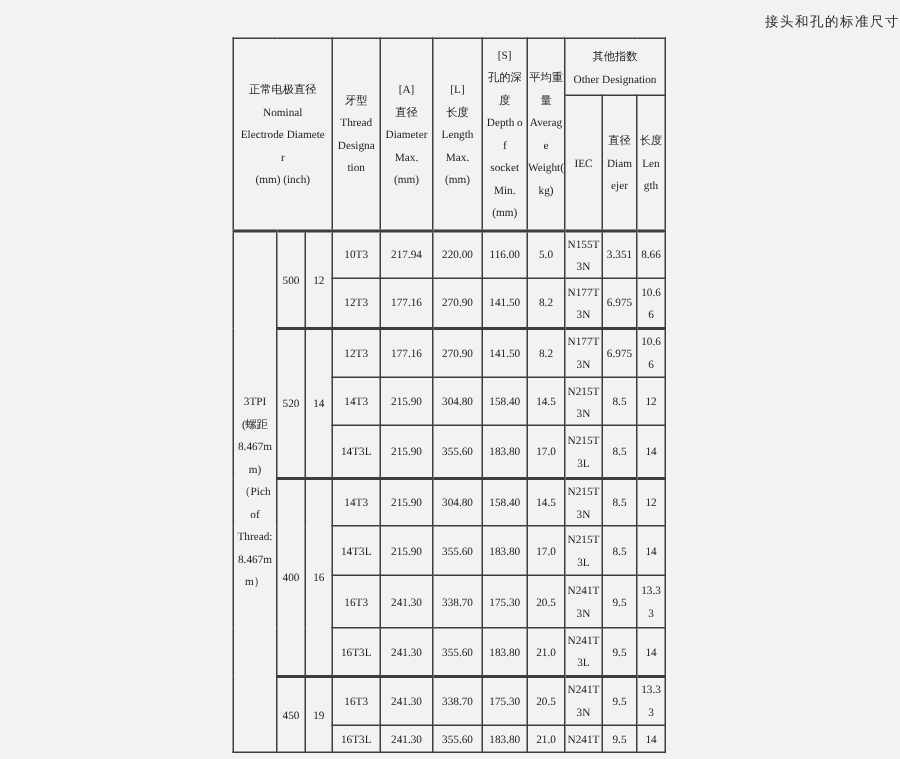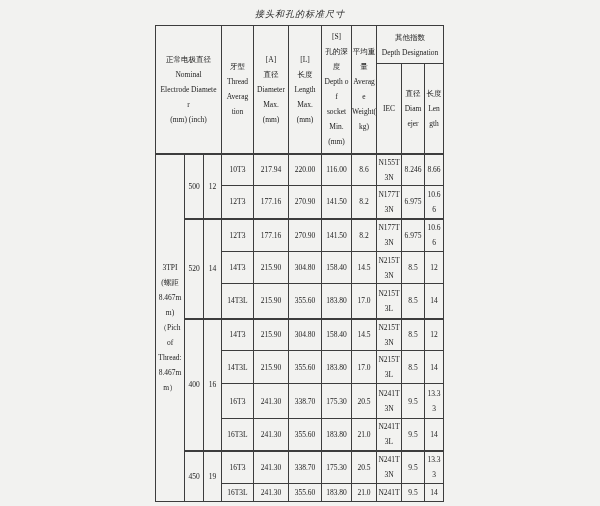--- a/index.html
+++ b/index.html
@@ -7,25 +7,24 @@
     position:relative;
     width:600px; height:506px;
     background:#f2f2f0;
     font-family:"Liberation Serif","DejaVu Serif",serif;
     color:#1c1c1c;
     overflow:hidden;
   }
   .doc-title {
     position:absolute;
     top:8px; left:0; width:600px;
-    text-align:center;
+    text-align:right;
     font-size:9px;
     letter-spacing:1px;
     color:#2a2a2a;
-    font-style:italic;
   }
   table.spec {
     position:absolute;
     left:155px; top:25px;
     border-collapse:collapse;
     table-layout:fixed;
   }
   table.spec td {
     border:1px solid #3d3d3d;
     text-align:center;
@@ -68,21 +67,21 @@
 
     <tbody>
         <tr class="hA">
       <td colspan="3" rowspan="2">正常电极直径
 Nominal
 Electrode Diamete
 r
 (mm) (inch)</td>
       <td rowspan="2">牙型
 Thread
-Averag
+Designa
 tion</td>
       <td rowspan="2">[A]
 直径
 Diameter
 Max.
 (mm)</td>
       <td rowspan="2">[L]
 长度
 Length
 Max.
@@ -95,21 +94,21 @@
 socket
 Min.
 (mm)</td>
       <td rowspan="2">平均重
 量
 Averag
 e
 Weight(
 kg)</td>
       <td colspan="3">其他指数
-Depth Designation</td>
+Other Designation</td>
     </tr>
     <tr class="hB">
       <td>IEC</td>
       <td>直径
 Diam
 ejer</td>
       <td>长度
 Len
 gth</td>
     </tr>
@@ -123,24 +122,24 @@
 of
 Thread:
 8.467m
 m）</td>
       <td rowspan="2">500</td>
       <td rowspan="2">12</td>
       <td>10T3</td>
       <td>217.94</td>
       <td>220.00</td>
       <td>116.00</td>
-      <td>8.6</td>
+      <td>5.0</td>
       <td>N155T
 3N</td>
-      <td>8.246</td>
+      <td>3.351</td>
       <td>8.66</td>
     </tr>
     <tr class="r33">
       <td>12T3</td>
       <td>177.16</td>
       <td>270.90</td>
       <td>141.50</td>
       <td>8.2</td>
       <td>N177T
 3N</td>

